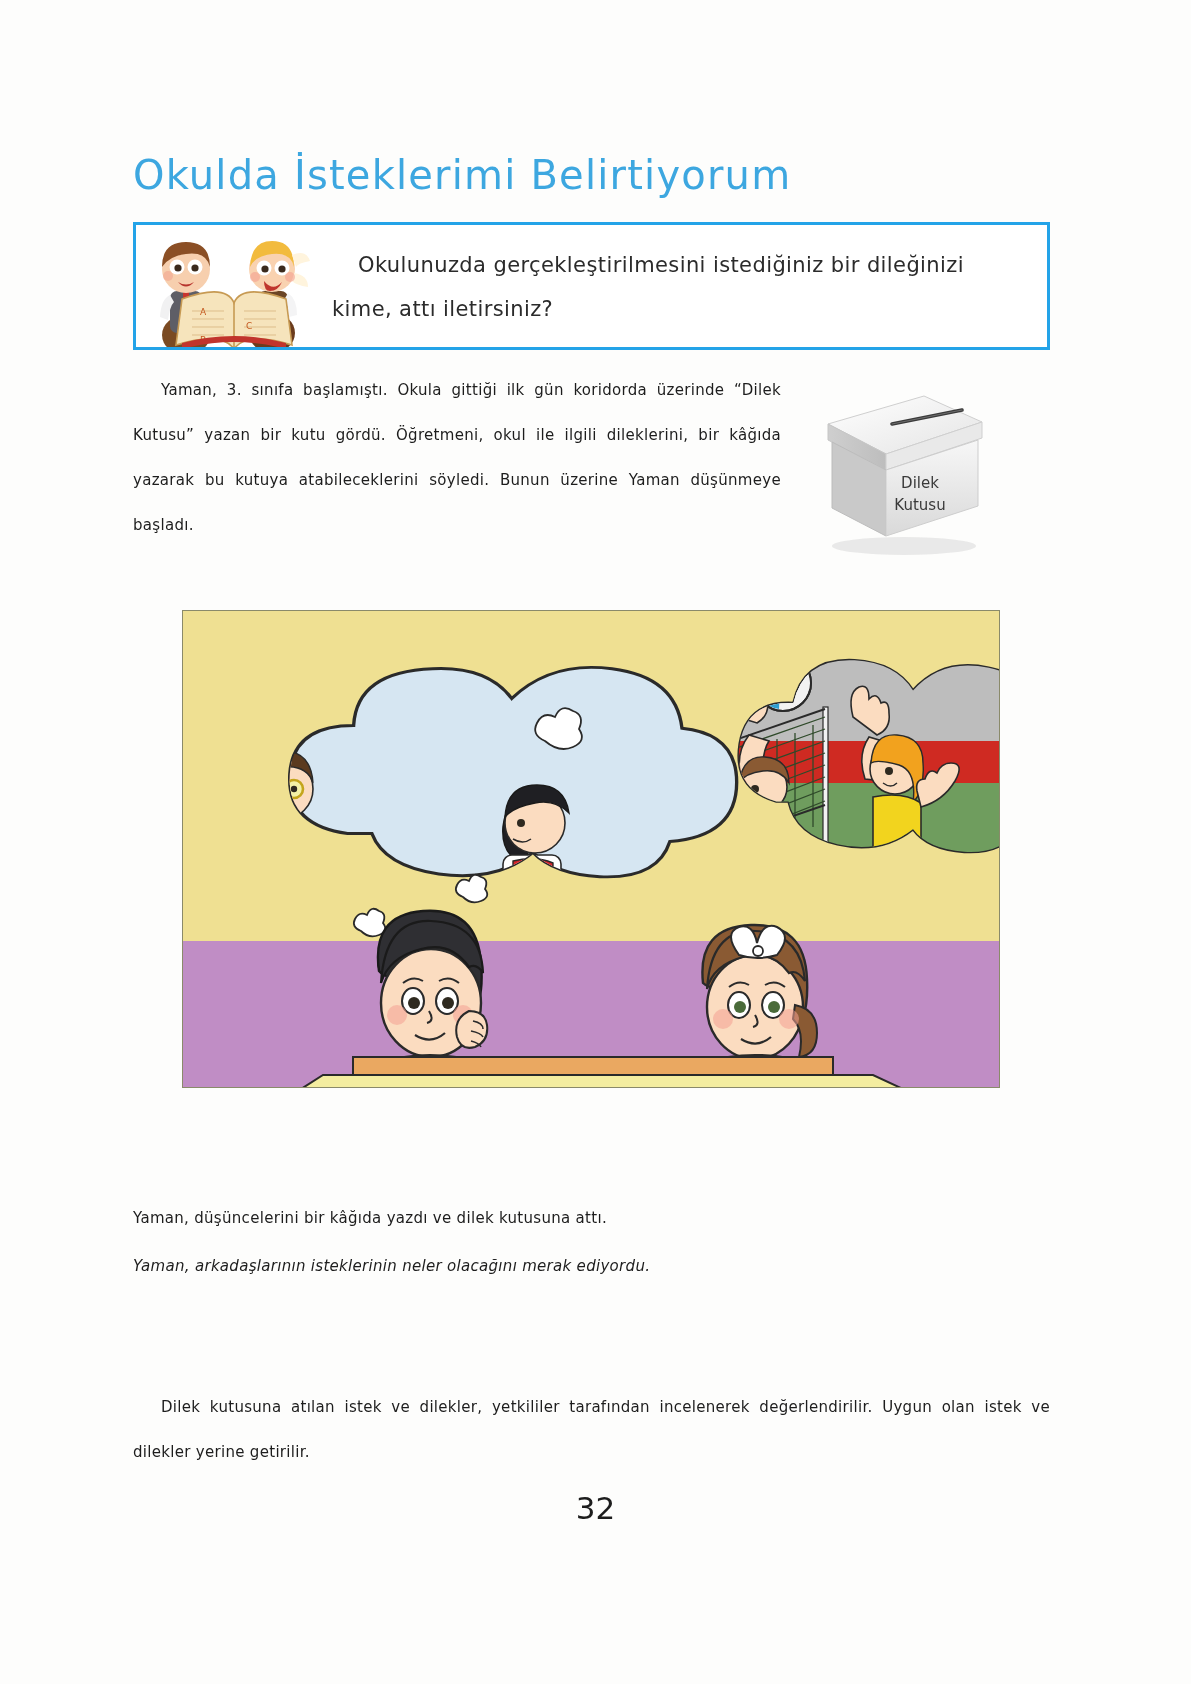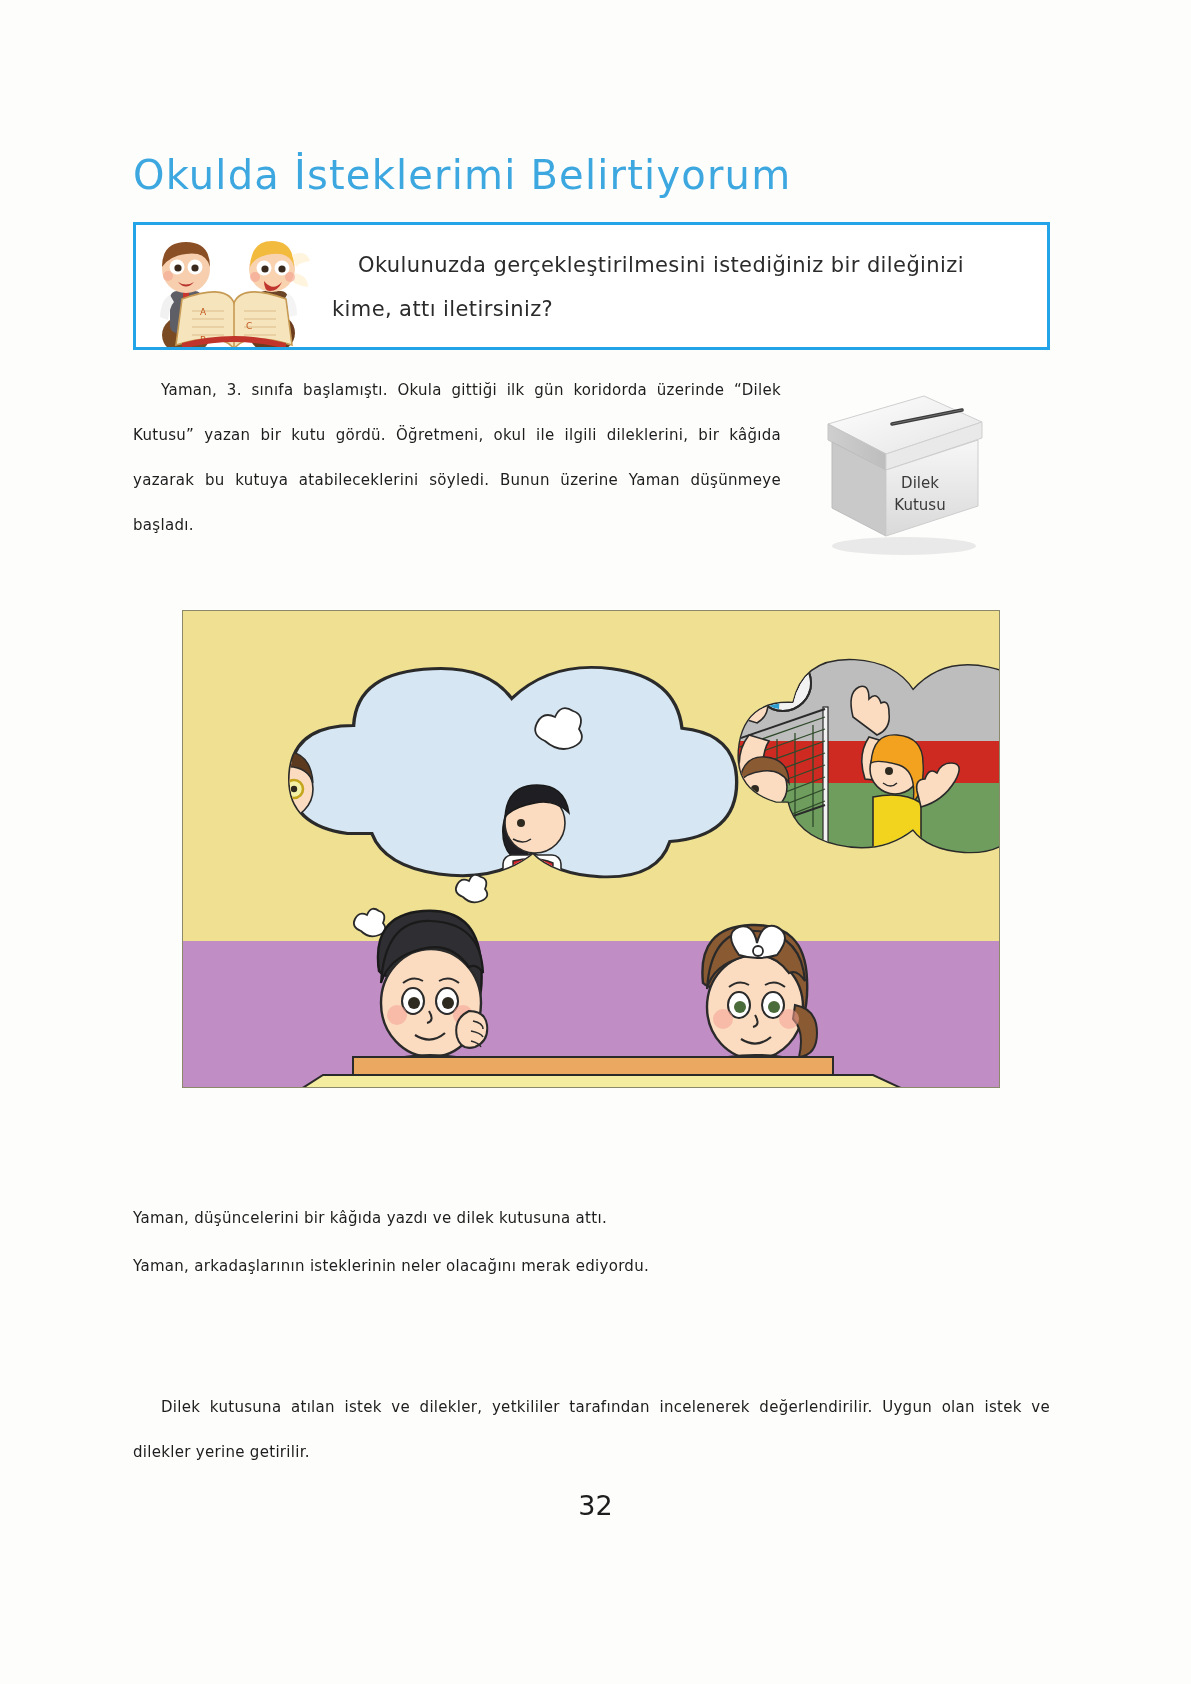--- a/index.html
+++ b/index.html
@@ -77,21 +77,21 @@
     color: #1d1d1d;
     text-align: justify;
     letter-spacing: 0.3px;
   }
   .para-1 {
     left: 133px;
     top: 368px;
     width: 648px;
   }
   .para-2 { left: 133px; top: 1196px; width: 917px; }
-  .para-3 { left: 133px; top: 1244px; width: 917px; }
+  .para-3 { left: 133px; top: 1244px; width: 917px; font-style: italic; }
   .para-4 { left: 133px; top: 1294px; width: 917px; }
   .para-5 { left: 133px; top: 1385px; width: 917px; }
   .indent { display: inline-block; width: 28px; }
 
   
   .wishbox-wrap {
     position: absolute;
     left: 812px;
     top: 378px;
     width: 185px;
@@ -112,21 +112,21 @@
   }
 
   
   .page-number {
     position: absolute;
     left: 0;
     top: 1490px;
     width: 1191px;
     text-align: center;
     font-family: "DejaVu Sans", sans-serif;
-    font-size: 27px;
+    font-size: 31px;
     color: #1d1d1d;
   }
 </style>
 </head>
 <body>
 
 <div class="page">
 
   <div class="page-heading">Okulda İsteklerimi Belirtiyorum</div>
 

